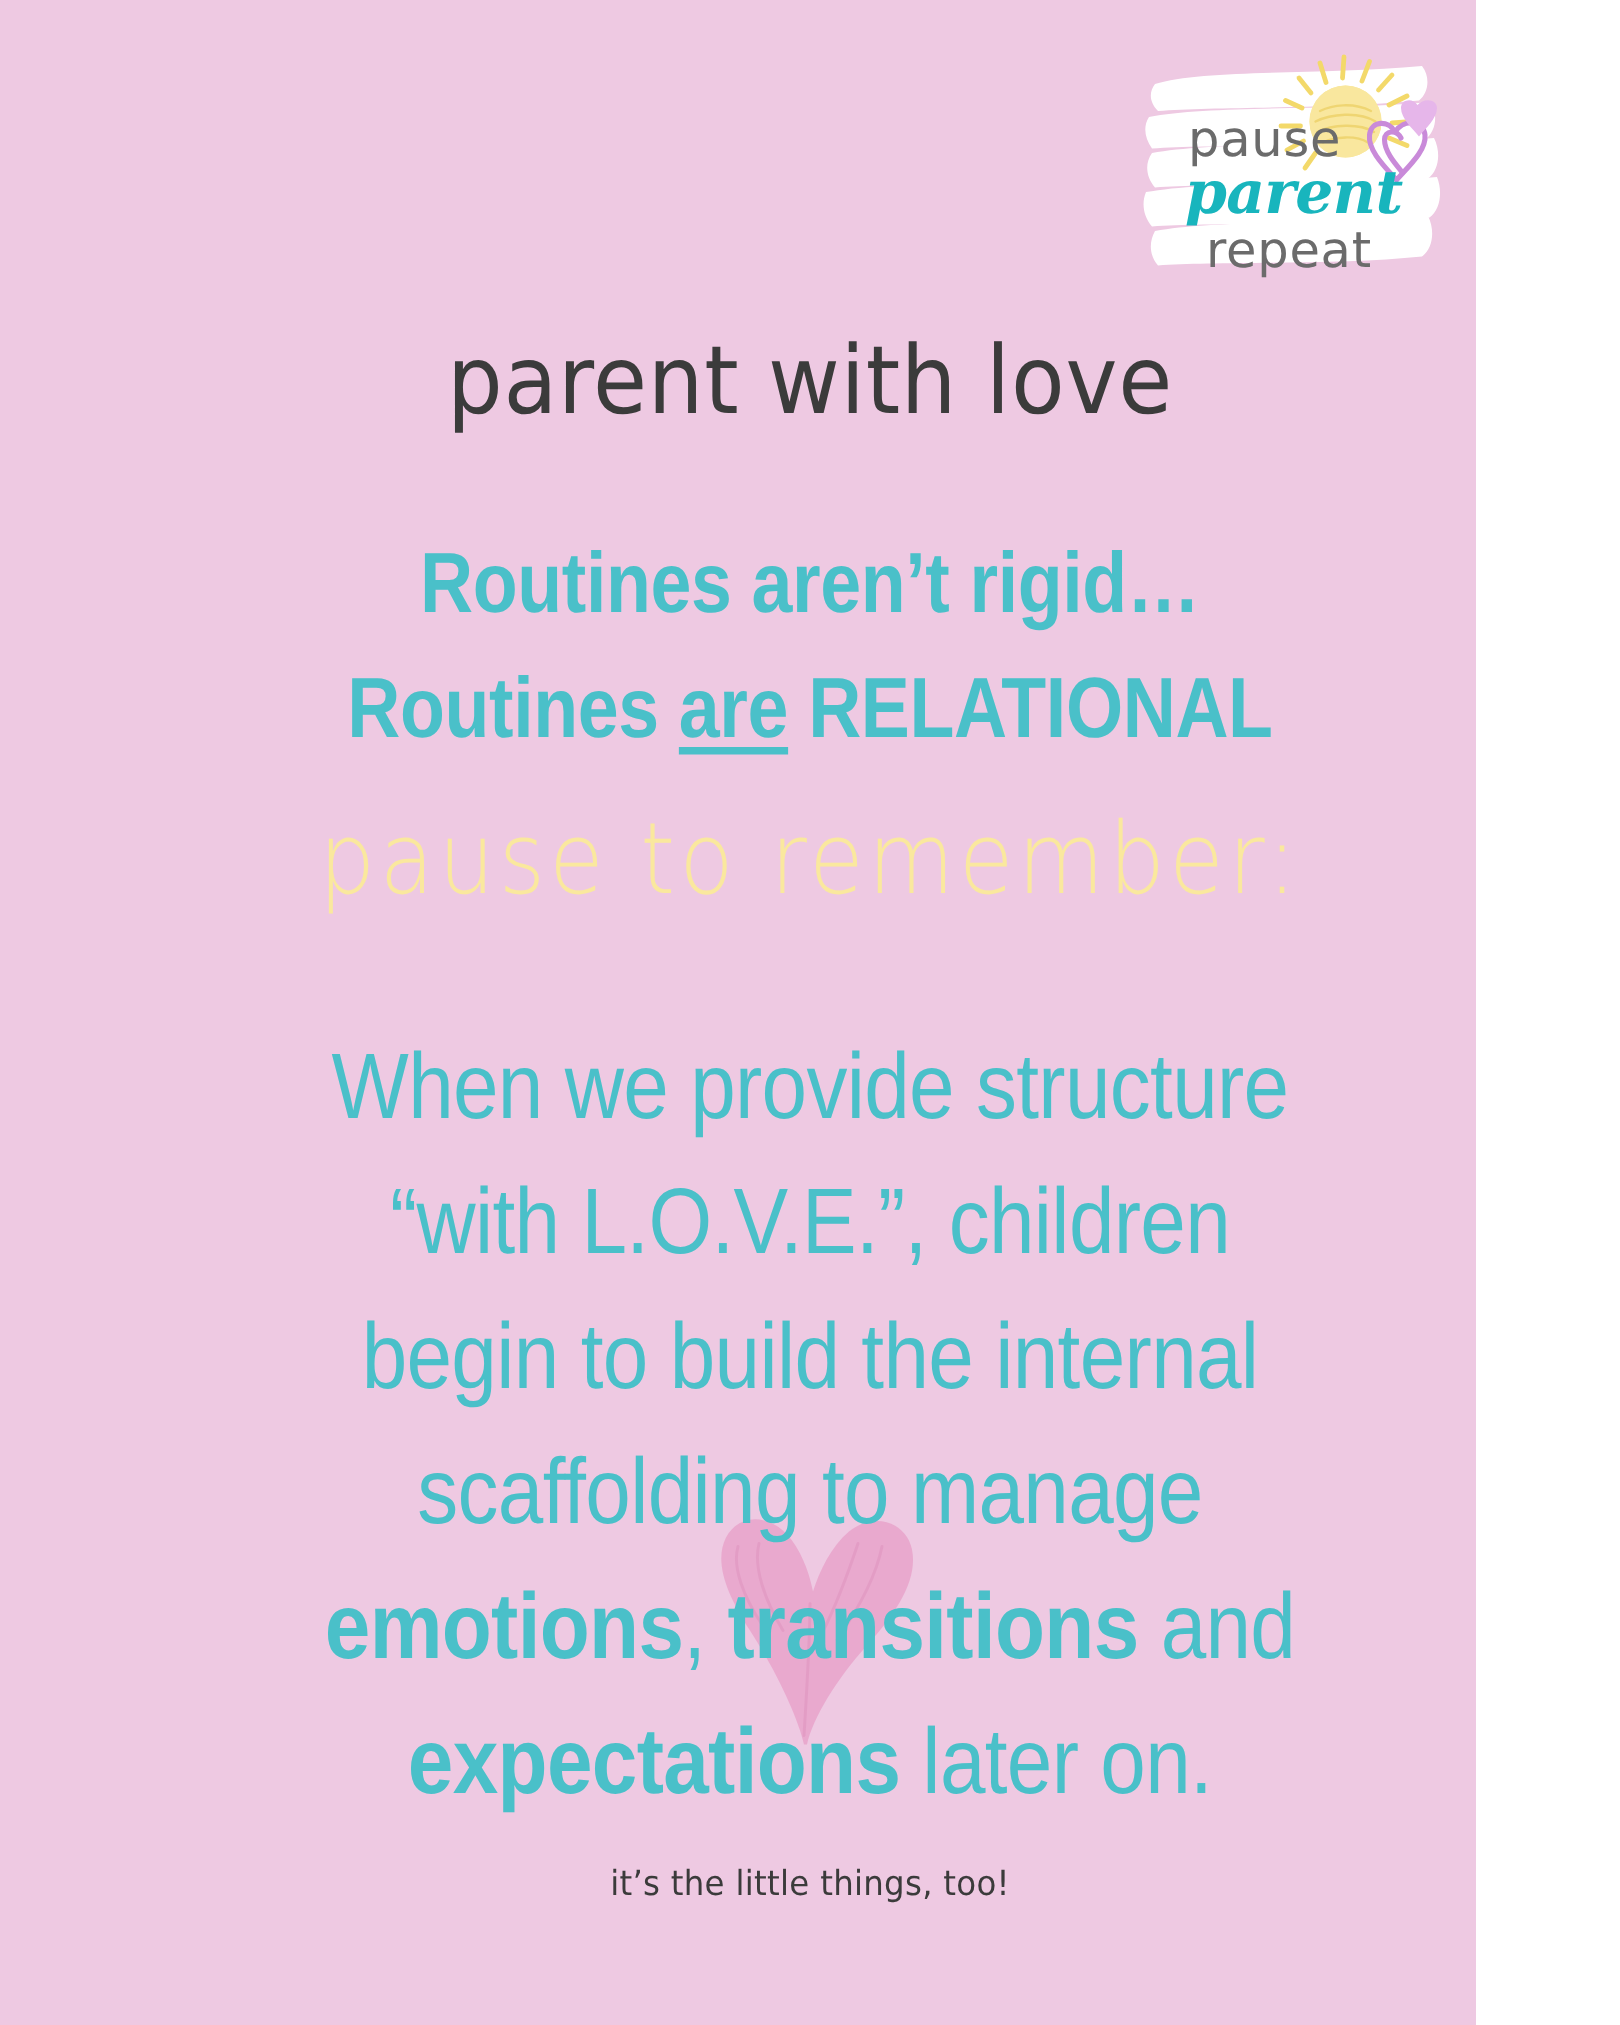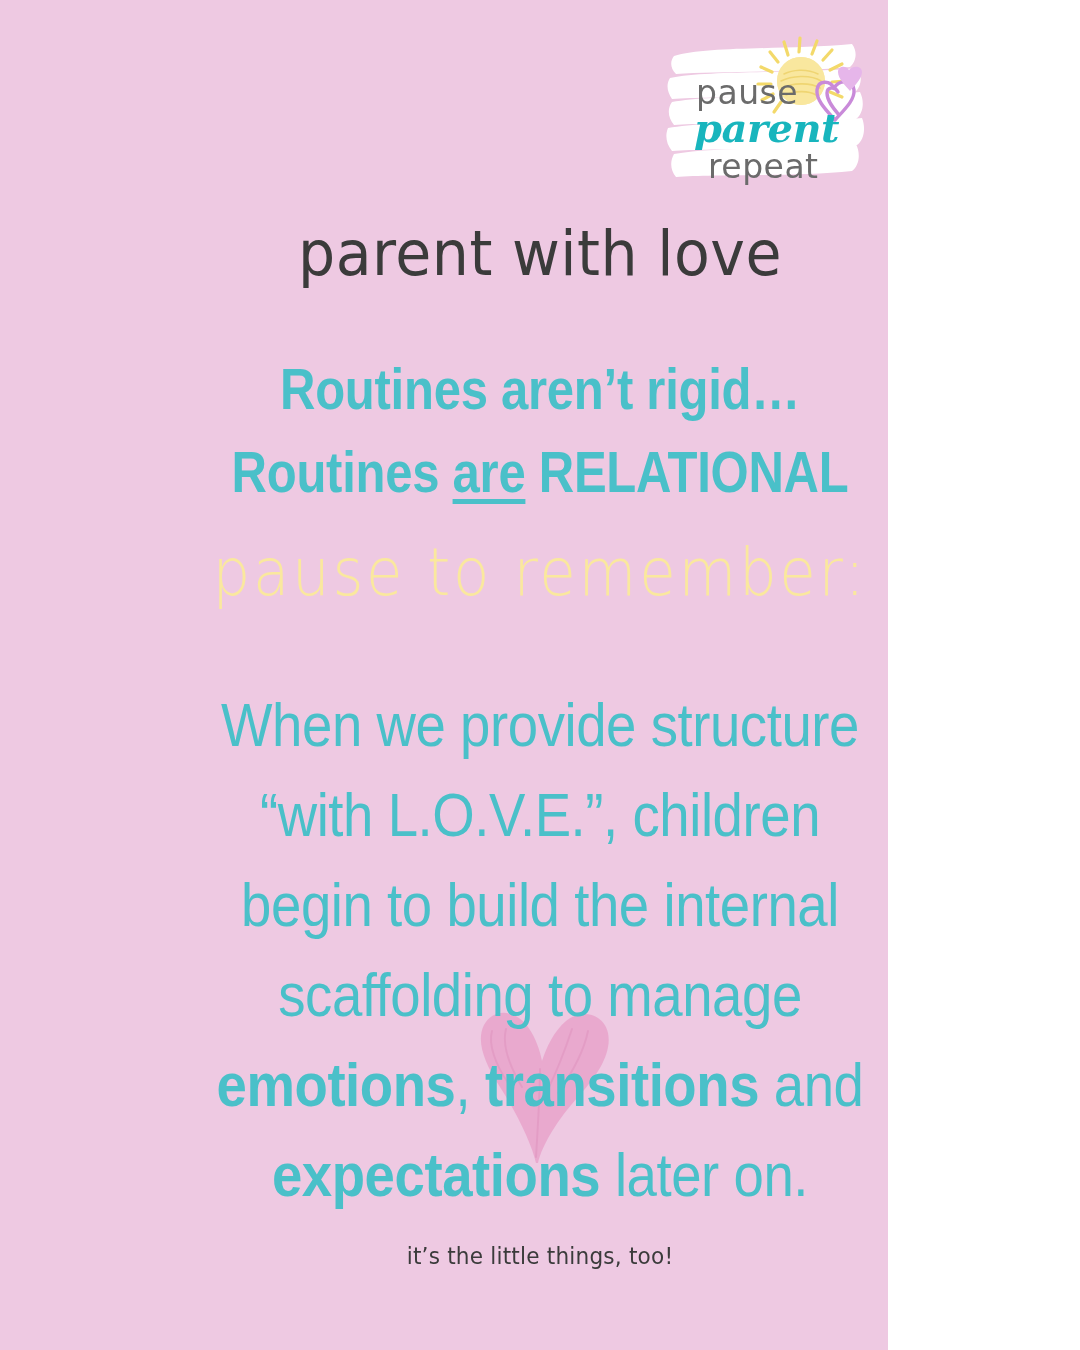--- a/index.html
+++ b/index.html
@@ -8,21 +8,21 @@
   }
   body {
     width: 1080px;
     height: 1350px;
     overflow: hidden;
     font-family: "Liberation Sans", sans-serif;
   }
 
   #poster {
     position: relative;
-    width: 888px;
+    width: 984px;
     height: 1350px;
     background: #eec9e2;
     overflow: hidden;
   }
 
   
   #logo {
     position: absolute;
     top: 30px;
     right: 22px;

